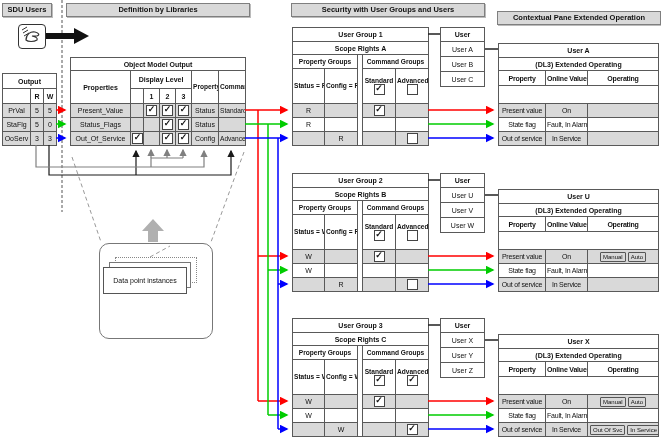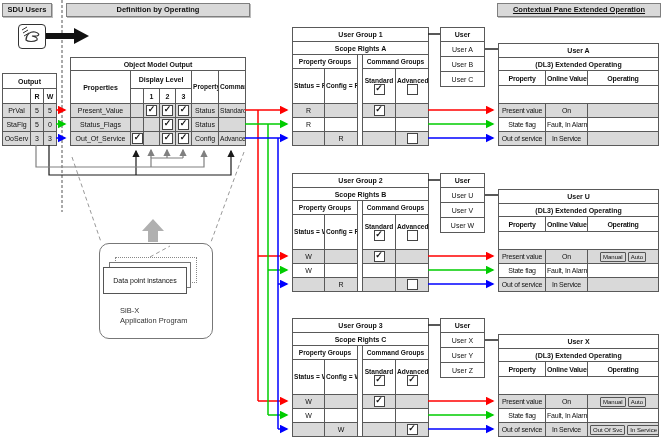--- a/index.html
+++ b/index.html
@@ -32,22 +32,23 @@
           font-size:7px;text-align:center;line-height:25px;}
   .sibx-label{position:absolute;left:120px;top:306px;font-size:7.5px;line-height:1.35;color:#333;}
   #overlay{position:absolute;left:0;top:0;pointer-events:none;z-index:5;}
 </style>
 </head>
 <body>
 
 <div id="canvas">
 
   <div class="hdr" style="left:2px;top:3px;width:48px;">SDU Users</div>
-  <div class="hdr" style="left:66px;top:3px;width:182px;">Definition by Operating</div>
-  <div class="hdr" style="left:497px;top:3px;width:162px;text-decoration:underline;">Contextual Pane Extended Operation</div>
+  <div class="hdr" style="left:66px;top:3px;width:182px;">Definition by Libraries</div>
+  <div class="hdr" style="left:291px;top:3px;width:192px;">Security with User Groups and Users</div>
+  <div class="hdr" style="left:497px;top:11px;width:162px;">Contextual Pane Extended Operation</div>
 
   <div class="handbox">
     <svg width="24" height="21" viewBox="0 0 24 21">
       <path d="M3,5 L8,2 M4,8 L9,5 M5,11 L10,8" stroke="#333" stroke-width="1" fill="none"></path>
       <path d="M7,15 C7,9 12,6 16,7 C20,8 21,10 18,11 L13,11 C17,12 19,13 18,15 C15,17 9,17 7,15 Z" fill="none" stroke="#333" stroke-width="1.2"></path>
     </svg>
   </div>
 
   <table class="t" style="left:2px;top:73px;width:54px;">
     <colgroup>
@@ -135,24 +136,20 @@
       <td class="g lft">Config</td>
       <td class="g lft" style="font-size:6.6px;">Advanced</td>
     </tr>
   </tbody>
     </table>
 
   <div class="sibx"></div>
   <div class="stack stack3"></div>
   <div class="stack stack2"></div>
   <div class="stack stack1">Data point instances</div>
-  <div class="sibx-label">
-    <div>SiB-X</div>
-    <div>Application Program</div>
-  </div>
 
   <table class="t" style="left:292px;top:27px;width:136px;">
     <colgroup>
         <col style="width:32px">
         <col style="width:33px">
         <col style="width:5px">
         <col style="width:33px">
         <col style="width:33px">
       </colgroup>
     <tbody>

